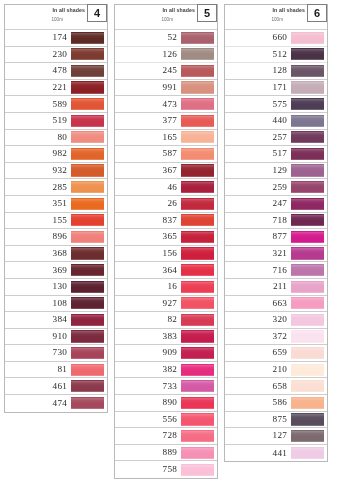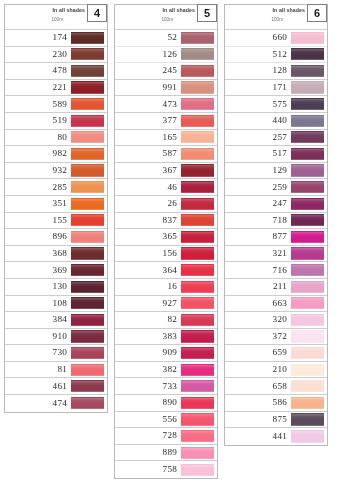--- a/index.html
+++ b/index.html
@@ -415,18 +415,22 @@
         </div>
         <div class="row">
           <span class="row-code">586</span>
           <span class="swatch" style="background: linear-gradient(rgba(255, 255, 255, 0.22) 0%, rgba(255, 255, 255, 0.04) 28%, rgb(248, 178, 140) 55%, rgb(248, 178, 140) 100%), rgb(248, 178, 140);"></span>
         </div>
         <div class="row">
           <span class="row-code">875</span>
           <span class="swatch" style="background: linear-gradient(rgba(255, 255, 255, 0.22) 0%, rgba(255, 255, 255, 0.04) 28%, rgb(89, 76, 92) 55%, rgb(89, 76, 92) 100%), rgb(89, 76, 92);"></span>
         </div>
         <div class="row">
+          <span class="row-code">127</span>
+          <span class="swatch" style="background: linear-gradient(rgba(255, 255, 255, 0.22) 0%, rgba(255, 255, 255, 0.04) 28%, rgb(124, 106, 110) 55%, rgb(124, 106, 110) 100%), rgb(124, 106, 110);"></span>
+        </div>
+        <div class="row">
           <span class="row-code">441</span>
           <span class="swatch" style="background: linear-gradient(rgba(255, 255, 255, 0.22) 0%, rgba(255, 255, 255, 0.04) 28%, rgb(239, 203, 229) 55%, rgb(239, 203, 229) 100%), rgb(239, 203, 229);"></span>
         </div>
       </div>
     </div>
   </div>
 
 </body></html>

